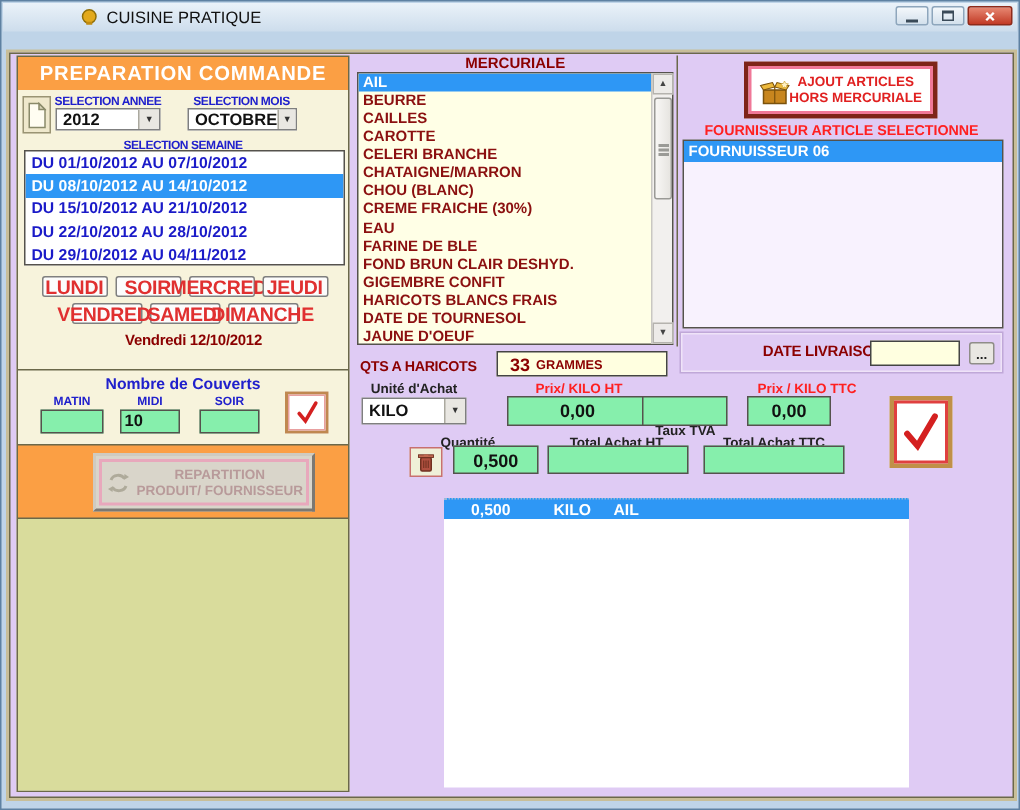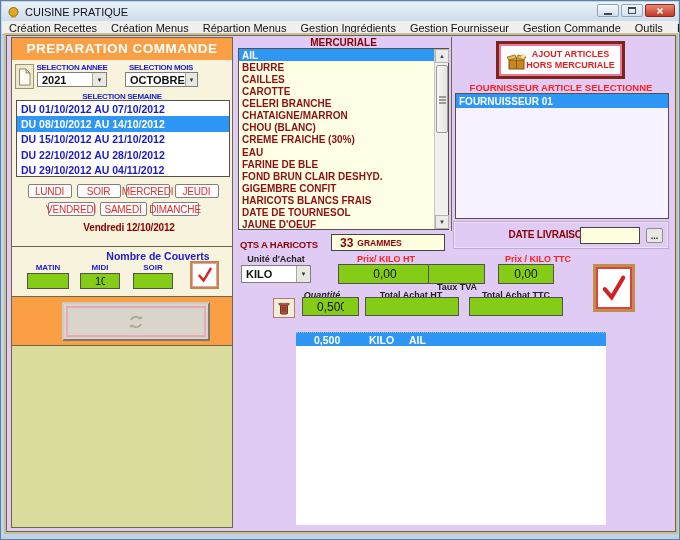--- a/index.html
+++ b/index.html
@@ -2,21 +2,21 @@
 <html><head>
 <meta charset="utf-8">
 <style>
   * { margin:0; padding:0; box-sizing:border-box; font-family:"Liberation Sans", sans-serif; }
   body { background:#9fb6c9; }
   .win { position:relative; width:680px; height:540px; background:#BFD4E8; border:1px solid #5E81A2; overflow:hidden; }
   .abs { position:absolute; }
 
   
   .titlebar { position:absolute; left:1px; top:1px; width:676px; height:19px;
-    background:linear-gradient(#EAF2F9,#CDDDEC); display:flex; align-items:center; }
+    background:linear-gradient(#EAF2F9,#CDDDEC); display:flex; align-items:center;padding-left:46px; }
   .title-text { font-size:11px; color:#111; margin-left:5px; }
   .app-icon { width:13px; height:13px; margin-left:5px; display:inline-block; }
   .winbtns { position:absolute; right:3px; top:2px; display:flex; gap:2px; }
   .wbtn { width:22px; height:13px; border:1px solid #8EA6BC; border-radius:2px;
     background:linear-gradient(#F4F8FB,#D3E0EC); display:flex; align-items:center; justify-content:center; }
   .wbtn.close { width:30px; background:linear-gradient(#E78873,#C23B26); border-color:#8E2A1A; }
   .glyph-min { width:8px; height:2px; background:#3A4A58; margin-top:6px; }
   .glyph-max { width:8px; height:7px; border:1px solid #3A4A58; border-top-width:2px; }
 
   
@@ -38,26 +38,26 @@
   .dd { background:#FFF; border:1px solid #7F7F7F; display:flex; align-items:center; font-size:11px; font-weight:bold; color:#111; }
   .dd .dd-text { flex:1; padding-left:4px; }
   .dd .dd-arrow { width:14px; align-self:stretch; background:#E9E7E2; border-left:1px solid #ABA99F;
     display:flex; align-items:center; justify-content:center; font-size:6px; color:#333; }
   .weeks { left:4px; top:62px; width:214px; height:77px; background:#FFF; border:1px solid #55524D; overflow:hidden; }
   .week-row { height:15.4px; display:flex; align-items:center; padding-left:4px;
     color:#1A1AC8; font-weight:bold; font-size:10.5px; white-space:nowrap; }
   .selected { background:#2E97F5 !important; color:#FFF !important; }
   .day-row { display:flex; gap:5px; justify-content:center; }
   .day-btn { height:14px; background:#FCFCFC; border:1px solid #7F7F7F; border-radius:2px;
-    color:#E03030; font-weight:normal; font-size:10px; display:flex; align-items:center; justify-content:center; letter-spacing:-0.2px; }
+    color:#E03030; font-weight:bold; font-size:13px; display:flex; align-items:center; justify-content:center; letter-spacing:-0.2px; }
   .date-label { width:222px; text-align:center; font-size:13.5px; font-weight:bold; color:#111; }
   .couverts { left:0; top:208px; width:220px; height:50px; border-top:1px solid #6B684A; }
   .cv-title { width:100%; text-align:center; color:#2020CC; font-weight:bold; font-size:10.5px; }
   .cv-label { color:#2020CC; font-weight:bold; font-size:8px; text-align:center; }
-  .field { background:#84cc16; border:1px solid #55524D; font-weight:normal; font-size:11px; color:#111; padding:0 14px; }
+  .field { background:#86efac; border:1px solid #55524D; font-weight:bold; font-size:11px; color:#111; padding:0 2px; }
   input.field { outline:none; }
   .check-btn { background:#FFF; border:2px solid #C08850; display:flex; align-items:center; justify-content:center; }
   .check-btn .inner { width:100%; height:100%; border:1px solid #E8A0A0; display:flex; align-items:center; justify-content:center; }
   .orange-strip { left:0; top:258px; width:220px; height:50px; background:#FB9F44; border-top:1px solid #6B684A; border-bottom:1px solid #6B684A; }
   .repart-btn { left:50px; top:5px; width:148px; height:39px; background:#D9D5CA; border:2px outset #CFCBC0;
     display:flex; align-items:center; justify-content:center; }
   .repart-inner { position:absolute; inset:2px; border:2px solid #E8A8BC; display:flex; align-items:center; justify-content:center; gap:3px; }
   .repart-text { color:#B89A9A; font-weight:bold; font-size:9px; text-align:center; line-height:11px; }
   .olive-strip { left:0; top:308px; width:220px; height:181px; background:#D9DC9C; }
 
@@ -132,47 +132,36 @@
           <span class="glyph-max"></span>
         </span>
       <span class="wbtn close">
         <svg width="10" height="10" viewBox="0 0 10 10">
             <path d="M2.5 2.5 L7.5 7.5 M7.5 2.5 L2.5 7.5" stroke="#FFF" stroke-width="1.6"></path>
           </svg>
       </span>
     </span>
   </div>
 
-  <div class="menubar">
-
-  <span class="menu-item">Création Recettes</span>
-      <span class="menu-item">Création Menus</span>
-      <span class="menu-item">Répartion Menus</span>
-      <span class="menu-item">Gestion Ingrédients</span>
-      <span class="menu-item">Gestion Fournisseur</span>
-      <span class="menu-item">Gestion Commande</span>
-      <span class="menu-item">Outils</span>
-      <span class="menu-item">Parametre Impression</span>
-    </div>
 
   <div class="content"></div>
 
   <div class="abs left-panel">
     <div class="abs lp-header">PREPARATION COMMANDE</div>
 
     <div class="abs doc-btn">
       <svg width="13" height="18" viewBox="0 0 13 18">
           <path d="M1.5 1 h6.5 l4 4 v12 h-10.5 z" fill="#FFFDF2" stroke="#8A8A6A"></path>
           <path d="M8 1 l4 4 h-4 z" fill="#D8D4B8" stroke="#8A8A6A"></path>
         </svg>
     </div>
 
     <div class="abs sm-blue-label" style="left:24px; top:25px; width:72px;">SELECTION ANNEE</div>
     <div class="abs dd" style="left:25px; top:34px; width:70px; height:15px;">
-      <span class="dd-text">2021</span>
+      <span class="dd-text">2012</span>
       <span class="dd-arrow">▼</span>
     </div>
 
     <div class="abs sm-blue-label" style="left:112px; top:25px; width:74px;">SELECTION MOIS</div>
     <div class="abs dd" style="left:113px; top:34px; width:73px; height:15px;">
       <span class="dd-text">OCTOBRE</span>
       <span class="dd-arrow">▼</span>
     </div>
 
     <div class="abs sm-blue-label" style="left:0; top:54px; width:220px;">SELECTION SEMAINE</div>
@@ -196,21 +185,21 @@
     <div class="abs day-row" style="left:14px; top:164px; width:194px;">
 
     <div class="day-btn" style="width:47px;">VENDREDI</div>
         <div class="day-btn" style="width:47px;">SAMEDI</div>
         <div class="day-btn" style="width:47px;">DIMANCHE</div>
       </div>
 
     <div class="abs date-label" style="top:184px;">Vendredi 12/10/2012</div>
 
     <div class="abs couverts">
-      <div class="abs cv-title" style="top:3px;margin-left:36px;">Nombre de Couverts</div>
+      <div class="abs cv-title" style="top:3px;">Nombre de Couverts</div>
       <div class="abs cv-label" style="left:15px; top:16px; width:42px;">MATIN</div>
       <div class="abs cv-label" style="left:68px; top:16px; width:40px;">MIDI</div>
       <div class="abs cv-label" style="left:121px; top:16px; width:40px;">SOIR</div>
       <input class="abs field" style="left: 15px; top: 26px; width: 42px; height: 16px;" value="">
       <input class="abs field" style="left: 68px; top: 26px; width: 40px; height: 16px;" value="10">
       <input class="abs field" style="left: 121px; top: 26px; width: 40px; height: 16px;" value="">
       <div class="abs check-btn" style="left:178px; top:14px; width:29px; height:28px;">
         <span class="inner">
             <svg width="18" height="18" viewBox="0 0 26 26">
               <path d="M5 14 L11 21 L21 4" stroke="#D42020" stroke-width="3.5" fill="none" stroke-linecap="round"></path>
@@ -221,20 +210,22 @@
 
     <div class="abs orange-strip">
       <div class="abs repart-btn">
         <span class="repart-inner">
           <svg width="18" height="16" viewBox="0 0 18 16">
             <path d="M4 6 a5 4.5 0 0 1 9 -1" stroke="#AEAA9A" stroke-width="2" fill="none"></path>
             <path d="M14 10 a5 4.5 0 0 1 -9 1" stroke="#AEAA9A" stroke-width="2" fill="none"></path>
             <path d="M13 2 l3 2 -3.5 2 z" fill="#AEAA9A"></path>
               <path d="M5 14 l-3 -2 3.5 -2 z" fill="#AEAA9A"></path>
           </svg>
+          <span class="repart-text"><span>REPARTITION</span><br>
+          <span>PRODUIT/ FOURNISSEUR</span></span>
         </span>
       </div>
     </div>
 
     <div class="abs olive-strip"></div>
   </div>
 
   <div class="abs merc-title">MERCURIALE</div>
   <div class="abs merc-list">
     <div class="merc-items">
@@ -276,21 +267,21 @@
   <div class="abs f-label red" style="left:492px; top:253px; width:90px;">Prix / KILO TTC</div>
 
   <div class="abs dd" style="left:240px; top:264px; width:70px; height:18px;">
     <span class="dd-text">KILO</span>
     <span class="dd-arrow">▼</span>
   </div>
   <input class="abs field num-field" style="left: 337px; top: 263px; width: 94px; height: 20px;" value="0,00">
   <input class="abs field num-field" style="left: 427px; top: 263px; width: 57px; height: 20px;" value="">
   <input class="abs field num-field" style="left: 497px; top: 263px; width: 56px; height: 20px;" value="0,00">
 
-  <div class="abs f-label" style="left:292px; top:289px; width:58px;font-style:italic;">Quantité</div>
+  <div class="abs f-label" style="left:282px; top:289px; width:58px;">Quantité</div>
   <div class="abs f-label" style="left:362px; top:289px; width:96px;">Total Achat HT</div>
   <div class="abs f-label" style="left:468px; top:289px; width:94px;">Total Achat TTC</div>
 
   <div class="abs trash-btn">
     <svg width="12" height="14" viewBox="0 0 12 14">
       <rect x="2.5" y="4" width="7" height="9" rx="1" fill="#B05040" stroke="#703020"></rect>
       <rect x="1" y="2.2" width="10" height="1.8" fill="#C06850" stroke="#703020" stroke-width="0.6"></rect>
       <path d="M4.5 2 h3 v1 h-3 z" fill="#C06850"></path>
       <path d="M4.5 6 v5 M6 6 v5 M7.5 6 v5" stroke="#703020" stroke-width="0.7"></path>
     </svg>
@@ -331,21 +322,21 @@
       <span class="ajout-text">
         <span>AJOUT ARTICLES</span><br>
         <span>HORS MERCURIALE</span>
       </span>
     </span>
   </div>
 
   <div class="abs fourn-label">FOURNISSEUR ARTICLE SELECTIONNE</div>
   <div class="abs fourn-list">
 
-  <div class="fourn-item selected">FOURNUISSEUR 01</div>
+  <div class="fourn-item selected">FOURNUISSEUR 06</div>
     </div>
 
   <div class="abs date-panel">
     <span class="date-label">DATE LIVRAISON ARTICLE</span>
     <input class="date-field" value="" style="">
     <button class="browse-btn">...</button>
   </div>
 
 </div>
 

